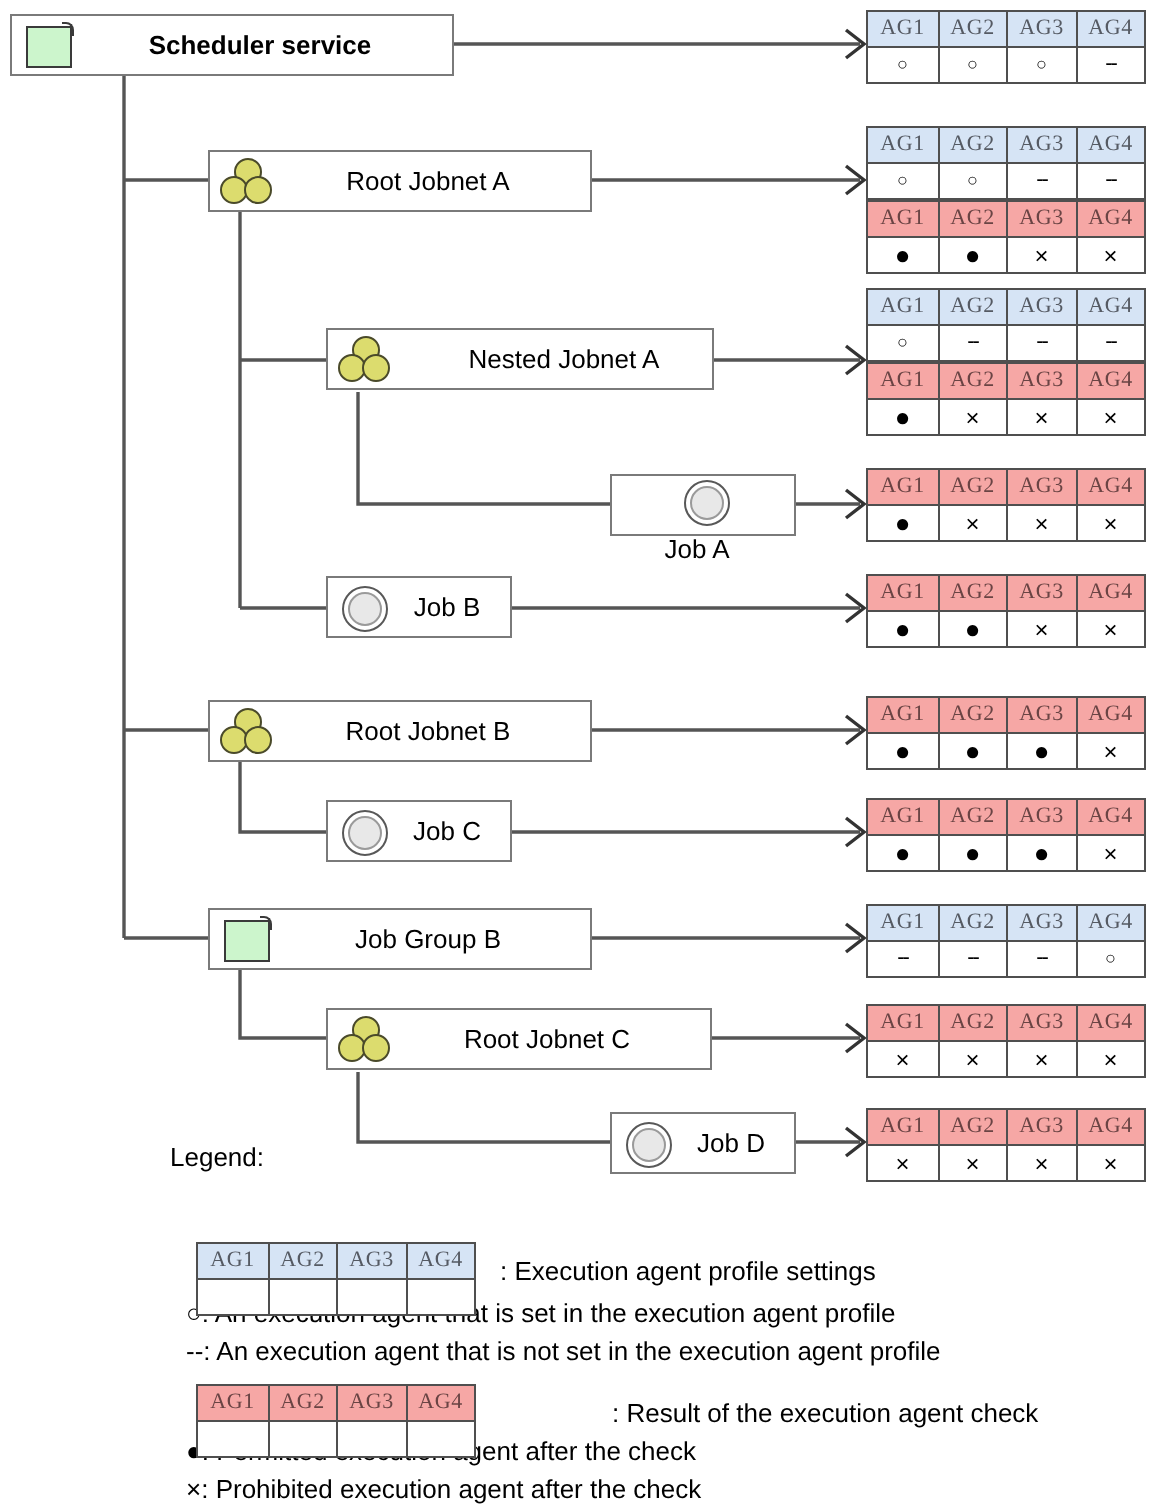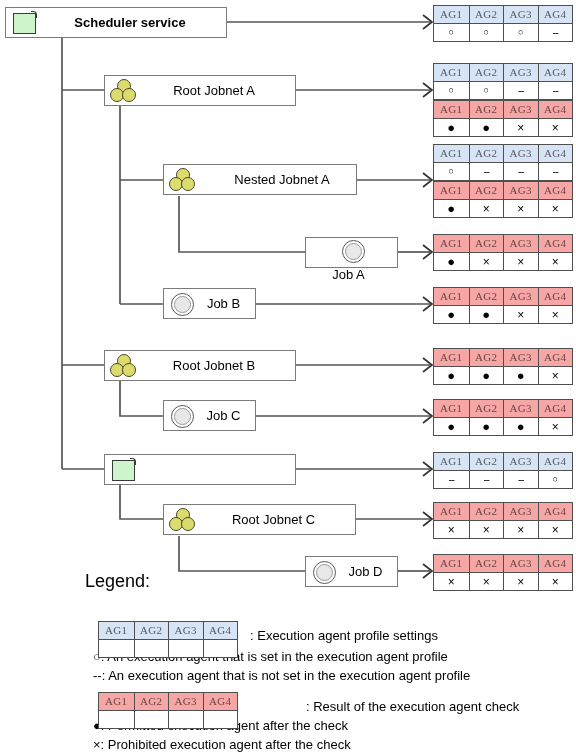--- a/index.html
+++ b/index.html
@@ -95,21 +95,21 @@
   .hdr-red  .agcell{background:#f6a7a5;color:#6a4444;font-family:"Liberation Serif", serif;letter-spacing:.3px;}
   .val .agcell{background:#fff;color:#000;font-family:"Liberation Sans", sans-serif;}
   .val .agcell.dot{font-size:13px;}
   .val .agcell.cross{font-size:12px;}
   .val .agcell.circ{font-size:9px;}
   .val .agcell.dash{font-size:11px;letter-spacing:-1px;}
 
   
   .legend-title{
     position:absolute;left:85px;top:572px;
-    font-size:18px;line-height:1;
+    font-size:13px;line-height:1;
   }
   .legend-tab{
     position:absolute;box-sizing:border-box;
     border:1.6px solid #4f4f4f;background:#fff;z-index:3;
   }
   .legend-line{
     position:absolute;font-size:13px;line-height:1;white-space:nowrap;
   }
   .legend-colon{
     position:absolute;font-size:13px;line-height:1;white-space:nowrap;
@@ -225,20 +225,21 @@
         <span class="i"></span>
     </span>
     <span class="label">Job C</span>
   </div>
 
   <div class="node" style="left:104px;top:454px;width:192px;height:31px;">
     <span class="icon icon-group">
       <span class="g-body"></span>
         <span class="g-tab"></span>
     </span>
+    <span class="label">Job Group B</span>
   </div>
 
   <div class="node" style="left:163px;top:504px;width:193px;height:31px;">
     <span class="icon icon-jobnet">
       <i class="c1"></i>
         <i class="c2"></i>
         <i class="c3"></i>
     </span>
     <span class="label">Root Jobnet C</span>
   </div>

